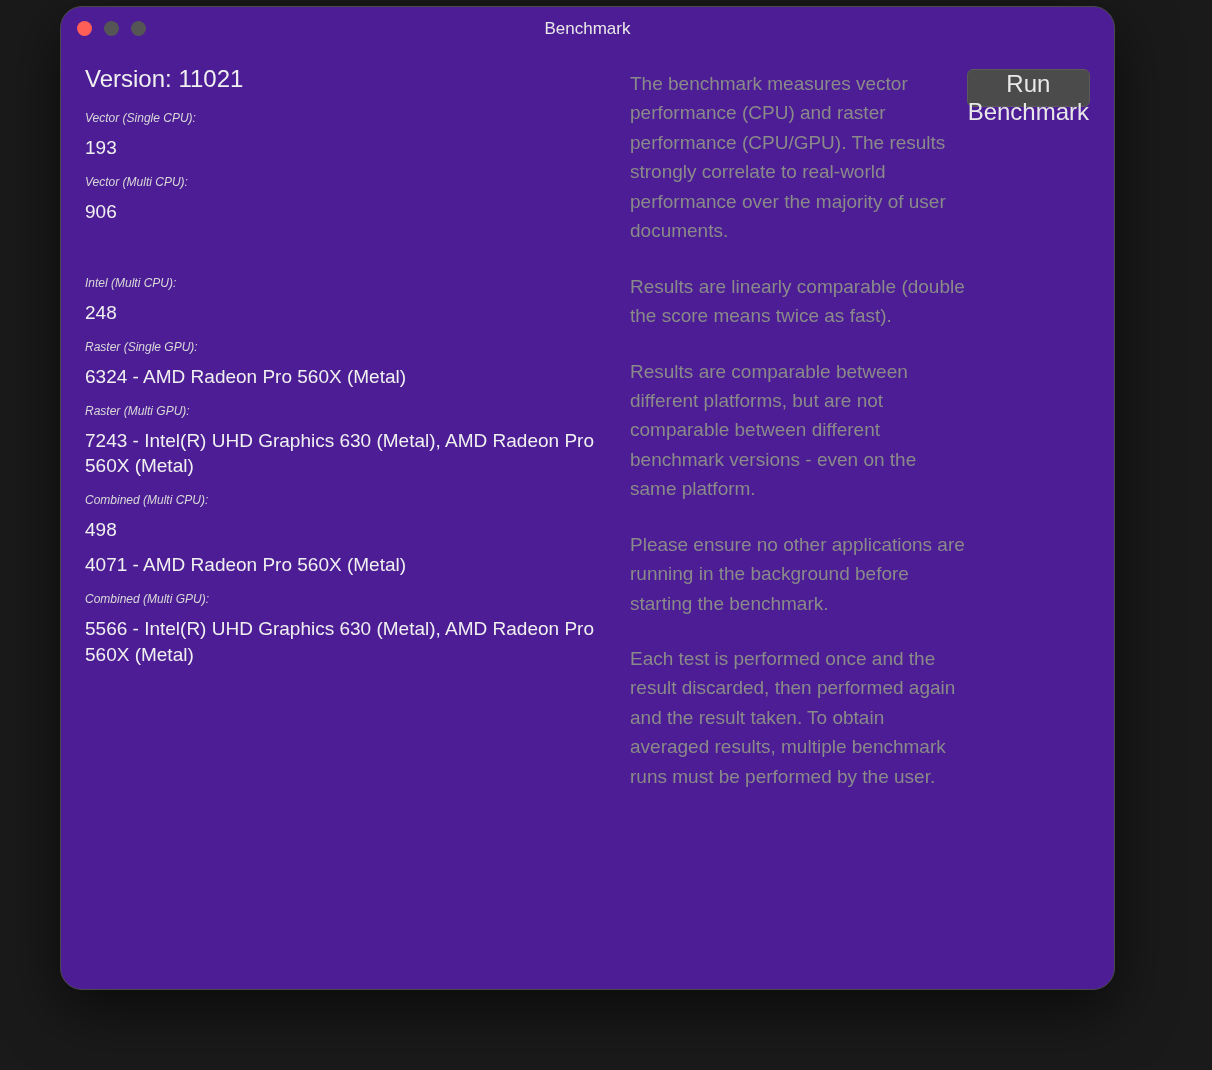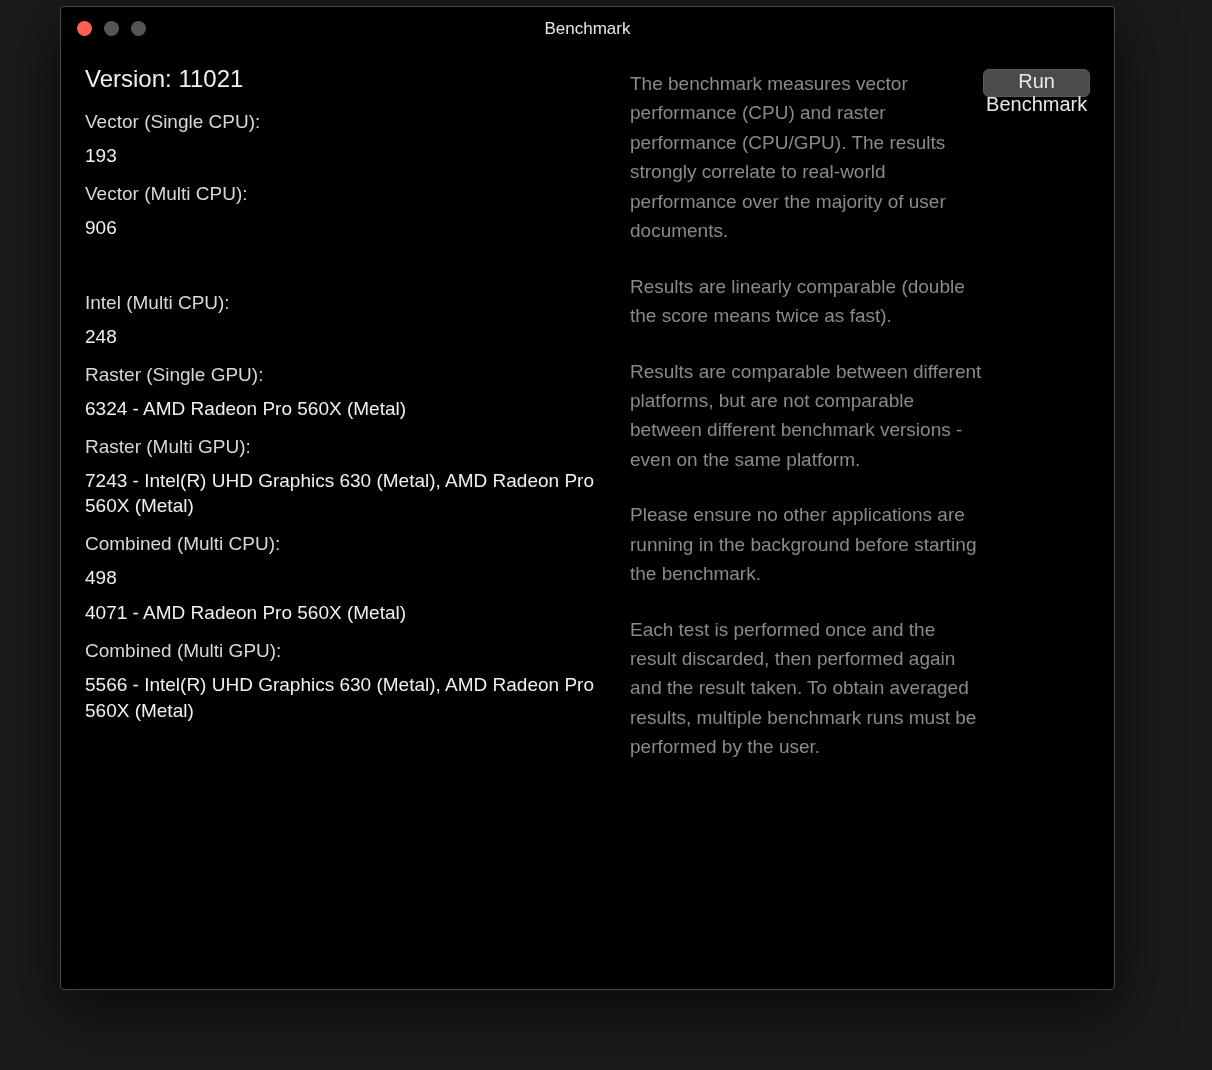--- a/index.html
+++ b/index.html
@@ -9,23 +9,23 @@
     background: #1a1a1a;
     font-family: -apple-system, "Helvetica Neue", Arial, sans-serif;
     overflow: hidden;
   }
   .window {
     position: absolute;
     left: 60px;
     top: 6px;
     width: 1055px;
     height: 984px;
-    background: #000000;
+    background: #4c1d95;
     border: 1px solid #4a4a4a;
-    border-radius: 4px;
+    border-radius: 22px;
     box-shadow: 0 20px 60px rgba(0,0,0,0.6);
     overflow: hidden;
   }
   .titlebar {
     height: 44px;
     display: flex;
     align-items: center;
     position: relative;
   }
   .traffic-lights {
@@ -67,24 +67,25 @@
     padding-top: 8px;
   }
   .version {
     font-size: 24px;
     font-weight: 400;
     color: #f0f0f0;
     margin-bottom: 18px;
     margin-top: 4px;
   }
   .metric-label {
-    font-size: 19px;
+    font-size: 12px;
     color: #d8d8d8;
     margin-bottom: 10px;
     margin-top: 14px;
+    font-style: italic;
   }
   .metric-value {
     font-size: 19px;
     color: #f0f0f0;
     margin-bottom: 10px;
     line-height: 1.35;
   }
   .section-gap {
     height: 28px;
   }
@@ -93,22 +94,22 @@
     font-size: 19px;
     line-height: 1.55;
   }
   .desc p {
     margin-bottom: 26px;
   }
   .run-btn {
     background: #4b4b4b;
     border: 1px solid #5a5a5a;
     color: #e8e8e8;
-    font-size: 20px;
-    height: 28px;
+    font-size: 24px;
+    height: 38px;
     border-radius: 6px;
     cursor: pointer;
     width: 100%;
     margin-bottom: 6px;
   }
 </style>
 </head>
 <body>
 
 <div class="window">

